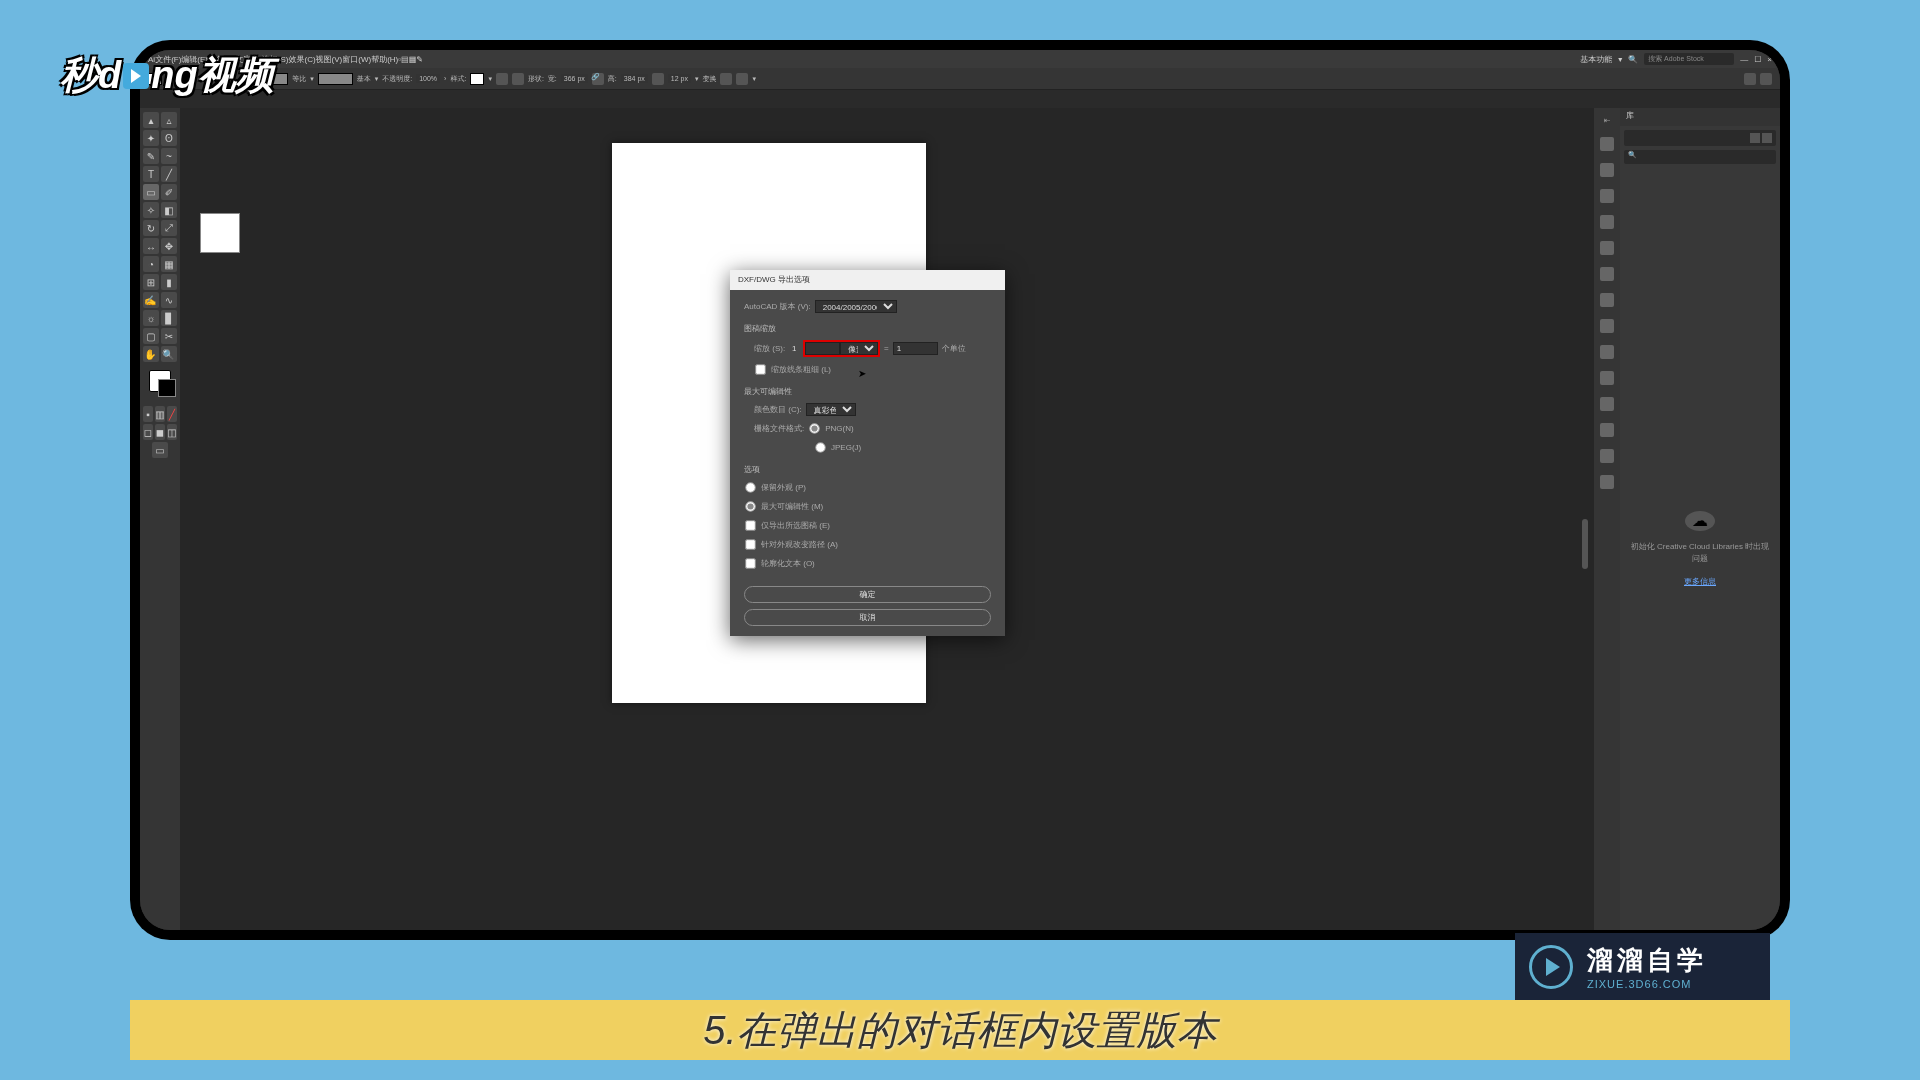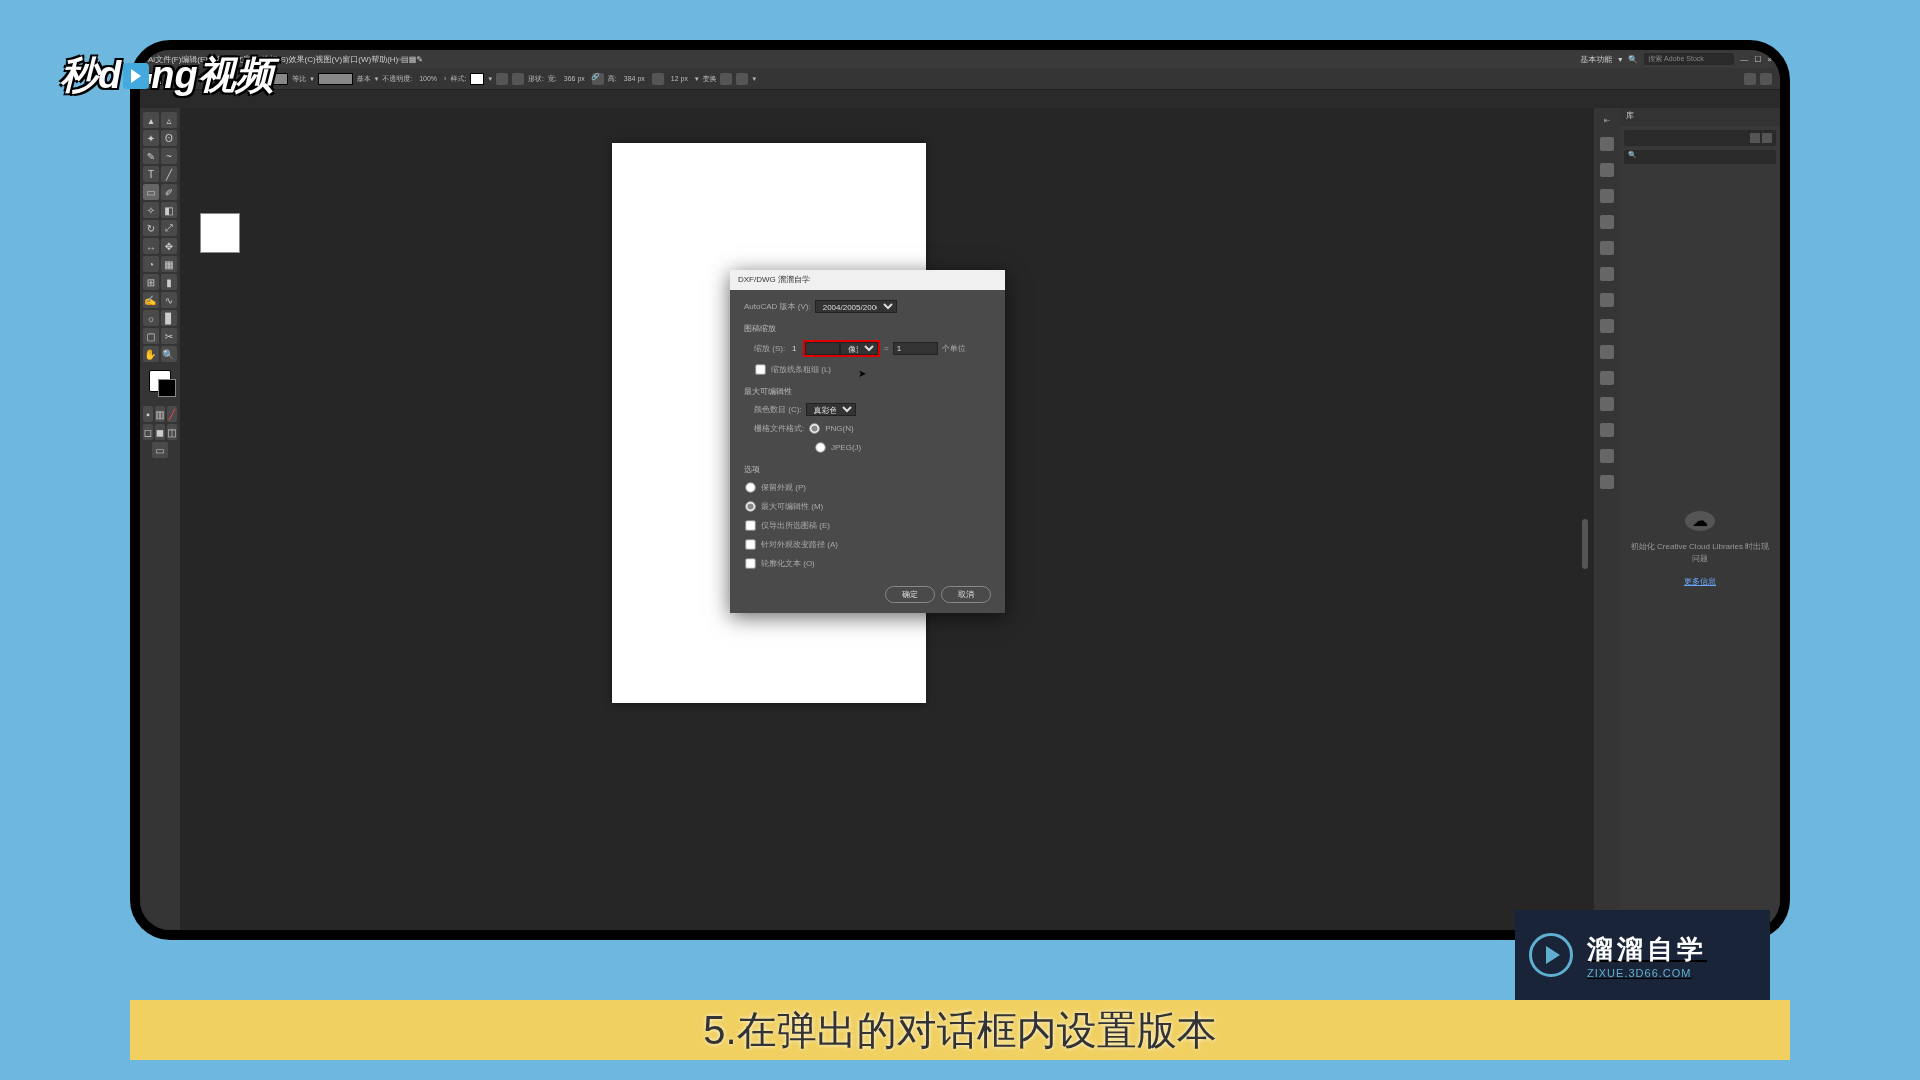--- a/index.html
+++ b/index.html
@@ -51,39 +51,39 @@
 .dialog .titlebar { height: 20px; background: #f0f0f0; color: #333; font-size: 8px; padding: 4px 8px; }
 .dialog .body { padding: 10px 14px; color: #ccc; font-size: 8px; border-radius: 31px; }
 .dialog .row { display: flex; align-items: center; margin-bottom: 6px; gap: 4px; }
 .dialog .label { color: #aaa; font-size: 8px; }
 .dialog select, .dialog input[type=text] { background: #333; border: 1px solid #222; color: #ddd; font-size: 8px; padding: 1px 3px; height: 13px; }
 .dialog .section-title { color: #bbb; font-size: 8px; margin: 10px 0 6px; }
 .dialog .indent { margin-left: 10px; }
 .dialog .red-box { border: 2px solid #d00; padding: 0; display: inline-flex; }
 .dialog .red-box input { width: 35px; }
 .dialog .red-box select { width: 38px; }
-.dialog .footer { display: flex; justify-content: flex-end; gap: 6px; margin-top: 16px; }
+.dialog .footer { display: flex; justify-content: flex-end; gap: 6px; margin-top: 16px; flex-direction: column; }
 .dialog .btn { border: 1px solid #888; background: transparent; color: #ddd; font-size: 8px; padding: 2px 16px; border-radius: 10px; cursor: pointer; }
 .dialog input[type=radio], .dialog input[type=checkbox] { transform: scale(0.8); accent-color:#888;}
 
 .cursor { position: absolute; left: 718px; top: 318px; font-size: 10px; color: #000; pointer-events: none; z-index: 100; }
 
 
 .watermark-tl { position: absolute; left: 60px; top: 50px; font-size: 38px; font-weight: 900; color: #fff; font-style: italic; text-shadow: 2px 2px 0 #000, -2px -2px 0 #000, 2px -2px 0 #000, -2px 2px 0 #000; z-index: 200; display:flex; align-items:center;}
 .watermark-tl .play { display:inline-block; width:26px; height:26px; background:#4ad; border-radius:4px; margin:0 2px; position:relative; vertical-align:middle;}
 .watermark-tl .play:after{content:"";position:absolute;left:8px;top:6px;border-left:10px solid #fff;border-top:7px solid transparent;border-bottom:7px solid transparent;}
 
-.watermark-br { position: absolute; right: 150px; bottom: 80px; width: 255px; height: 90px; background: #1a2438; display: flex; align-items: center; padding: 0 14px; z-index: 200; text-decoration: underline; }
+.watermark-br { position: absolute; right: 150px; bottom: 80px; width: 255px; height: 67px; background: #1a2438; display: flex; align-items: center; padding: 0 14px; z-index: 200; }
 .watermark-br .logo-circ { width: 44px; height: 44px; border: 3px solid #5fb0d0; border-radius: 50%; display: flex; align-items: center; justify-content: center; margin-right: 14px; }
 .watermark-br .logo-circ:after { content: ""; border-left: 14px solid #5fb0d0; border-top: 9px solid transparent; border-bottom: 9px solid transparent; margin-left: 4px; }
 .watermark-br .brand-text { display: flex; flex-direction: column; }
 .watermark-br .brand-cn { color: #fff; font-size: 26px; font-weight: 600; letter-spacing: 4px; }
 .watermark-br .brand-en { color: #5fb0d0; font-size: 11px; letter-spacing: 1px; }
 
-.subtitle-bar { position: absolute; left: 130px; bottom: 20px; width: 1660px; height: 60px; background: #f0d060; display: flex; align-items: center; justify-content: center; z-index: 150; }
+.subtitle-bar { position: absolute; left: 130px; bottom: 20px; width: 1660px; height: 60px; background: #f0d060; display: flex; align-items: center; justify-content: center; z-index: 150; font-style: italic; }
 .subtitle-bar .text { font-size: 40px; color: #333; font-weight: 500; text-shadow: 0 0 4px #fff; }
 </style>
 </head>
 <body>
 
 <div class="watermark-tl">
   <span>秒d</span>
     <span class="play"></span>
     <span>ng视频</span>
 </div>
@@ -272,21 +272,21 @@
       <div class="libsearch">🔍</div>
       <div class="libcontent">
         <div class="cloud-icon">☁</div>
         <div class="libtext">初始化 Creative Cloud Libraries 时出现问题</div>
         <div class="liblink">更多信息</div>
       </div>
     </div>
   </div>
 
   <div class="dialog">
-    <div class="titlebar">DXF/DWG 溜溜自学</div>
+    <div class="titlebar">DXF/DWG 导出选项</div>
     <div class="body">
       <div class="row">
         <span class="label">AutoCAD 版本 (V):</span>
         <select style="width:82px;">
           <option>2004/2005/2006</option>
         </select>
       </div>
 
       <div class="section-title">图稿缩放</div>
       <div class="row indent">

